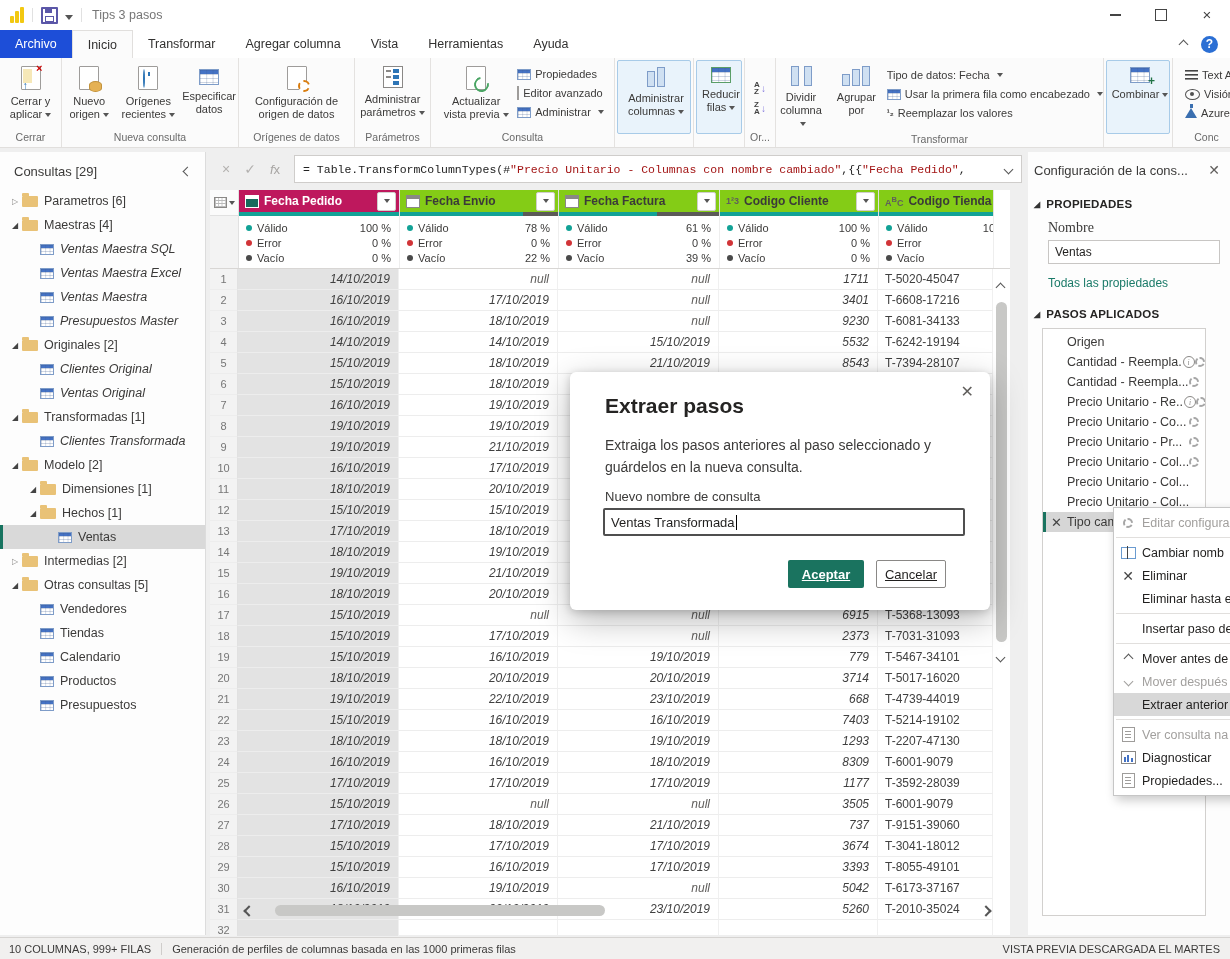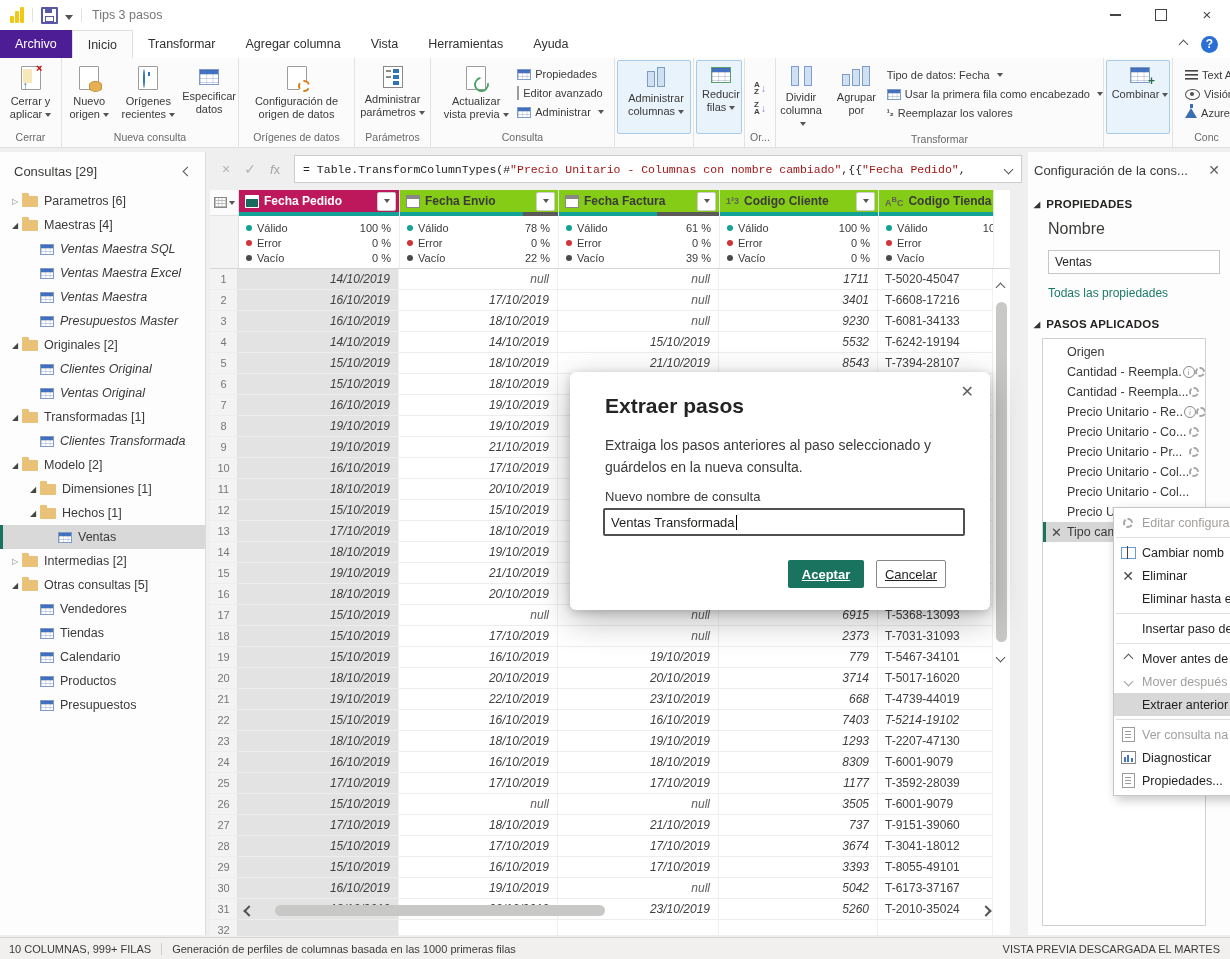--- a/index.html
+++ b/index.html
@@ -21,21 +21,21 @@
   .caret-sm{width:0;height:0;border-left:3.5px solid transparent;border-right:3.5px solid transparent;border-top:4px solid #555;display:inline-block;margin-left:3px;vertical-align:middle;}
   #doc-title{color:#767676;font-size:12.5px;margin-left:2px;}
   .win-btns{margin-left:auto;display:flex;height:30px;}
   .win-btn{width:46px;display:flex;align-items:center;justify-content:center;color:#444;font-size:13px;}
   .wb-min{width:11px;height:1.5px;background:#444;}
   .wb-max{width:10px;height:10px;border:1.2px solid #444;}
   .wb-close{font-size:15px;line-height:10px;}
   
   #menubar{left:0;top:30px;width:1230px;height:28px;background:#fff;display:flex;align-items:stretch;font-size:12.5px;}
   .mtab{padding:0 15px;display:flex;align-items:center;color:#323130;}
-  .mtab.accent{background:#4c1d95;color:#fff;}
+  .mtab.accent{background:#1d4ed8;color:#fff;}
   .mtab.active{background:#fbfbfb;border:1px solid #e1dfdd;border-bottom:none;}
   #menubar-right{margin-left:auto;display:flex;align-items:center;gap:14px;padding-right:12px;}
   .chev{display:inline-block;width:6px;height:6px;border-right:1.6px solid #555;border-bottom:1.6px solid #555;}
   .chev.up{transform:rotate(-135deg);}
   .chev.left{transform:rotate(135deg);}
   .chev.right{transform:rotate(-45deg);}
   .chev.down{transform:rotate(45deg);}
   .help-circle{width:17px;height:17px;border-radius:50%;background:#2b6fd4;color:#fff;font-size:12px;font-weight:bold;display:flex;align-items:center;justify-content:center;}
   
   #ribbon{left:0;top:58px;width:1230px;height:89px;background:#fbfbfb;border-bottom:1px solid #e1dfdd;display:flex;}
@@ -148,21 +148,21 @@
   .text-caret{display:inline-block;width:1px;height:15px;background:#000;margin-left:1px;}
   .dlg-btn{position:absolute;top:188px;height:28px;border-radius:2px;font-size:13px;display:flex;align-items:center;justify-content:center;box-sizing:border-box;text-decoration:underline;}
   #btn-ok{left:218px;width:76px;background:#1a735f;color:#fff;font-weight:bold;}
   #btn-cancel{left:306px;width:70px;background:#fff;border:1px solid #8a8886;color:#201f1e;}
   
   #rightpanel{left:1028px;top:152px;width:202px;height:783px;background:#fdfdfd;}
   #panel-title{display:flex;justify-content:space-between;align-items:center;padding:10px 10px 0 6px;font-size:13px;color:#3b3a39;}
   .section-h{display:flex;align-items:center;gap:6px;font-size:11.5px;font-weight:bold;color:#252423;letter-spacing:.2px;}
   .tri{font-size:8px;color:#333;}
   #prop-section{padding:20px 10px 0 6px;}
-  #name-label{font-size:16px;margin:10px 0 12px 14px;}
+  #name-label{font-size:14px;margin:10px 0 4px 14px;font-family:Liberation Serif, serif;}
   #name-input{margin-left:14px;width:158px;height:22px;border:1px solid #c8c6c4;background:#fff;font-size:12px;color:#201f1e;display:flex;align-items:center;padding:0 6px;}
   #all-props{margin:12px 0 0 14px;font-size:12px;color:#1a7a68;}
   #steps-section{padding:18px 10px 0 6px;}
   #steps-box{margin:8px 0 0 8px;width:164px;height:588px;border:1px solid #d2d0ce;background:#fff;padding-top:3px;box-sizing:border-box;}
   .step{height:20px;display:flex;align-items:center;font-size:12.5px;color:#3b3a39;padding:0 4px 0 24px;position:relative;white-space:nowrap;overflow:hidden;}
   .step .gearwrap{margin-left:auto;display:flex;padding-right:2px;}
   .step .info{width:10px;height:10px;border:1px solid #8a8886;border-radius:50%;font-size:7.5px;color:#8a8886;display:inline-flex;align-items:center;justify-content:center;margin-left:1px;flex:0 0 10px;font-style:italic;font-family:"Liberation Serif",serif;}
   .step.sel{background:#d6d6d6;padding-left:8px;}
   .step.sel::before{content:"";position:absolute;left:0;top:0;bottom:0;width:3px;background:#1a735f;}
   .step .delx{color:#444;font-size:13px;margin-right:5px;}
@@ -1060,21 +1060,21 @@
         </div>
         <div class="gcell r ital" style="width: 159px;">
           <span>16/10/2019</span>
         </div>
         <div class="gcell r ital" style="width: 161px;">
           <span>16/10/2019</span>
         </div>
         <div class="gcell r ital" style="width: 159px;">
           <span>7403</span>
         </div>
-        <div class="gcell l" style="width: 115px; font-style: italic;">
+        <div class="gcell l" style="width: 115px;">
           <span>T-5214-19102</span>
         </div>
       </div>
       <div class="grow">
         <div class="rnum">23</div>
         <div class="gcell r selcol ital" style="width: 161px;">
           <span>18/10/2019</span>
         </div>
         <div class="gcell r ital" style="width: 159px;">
           <span>18/10/2019</span>

